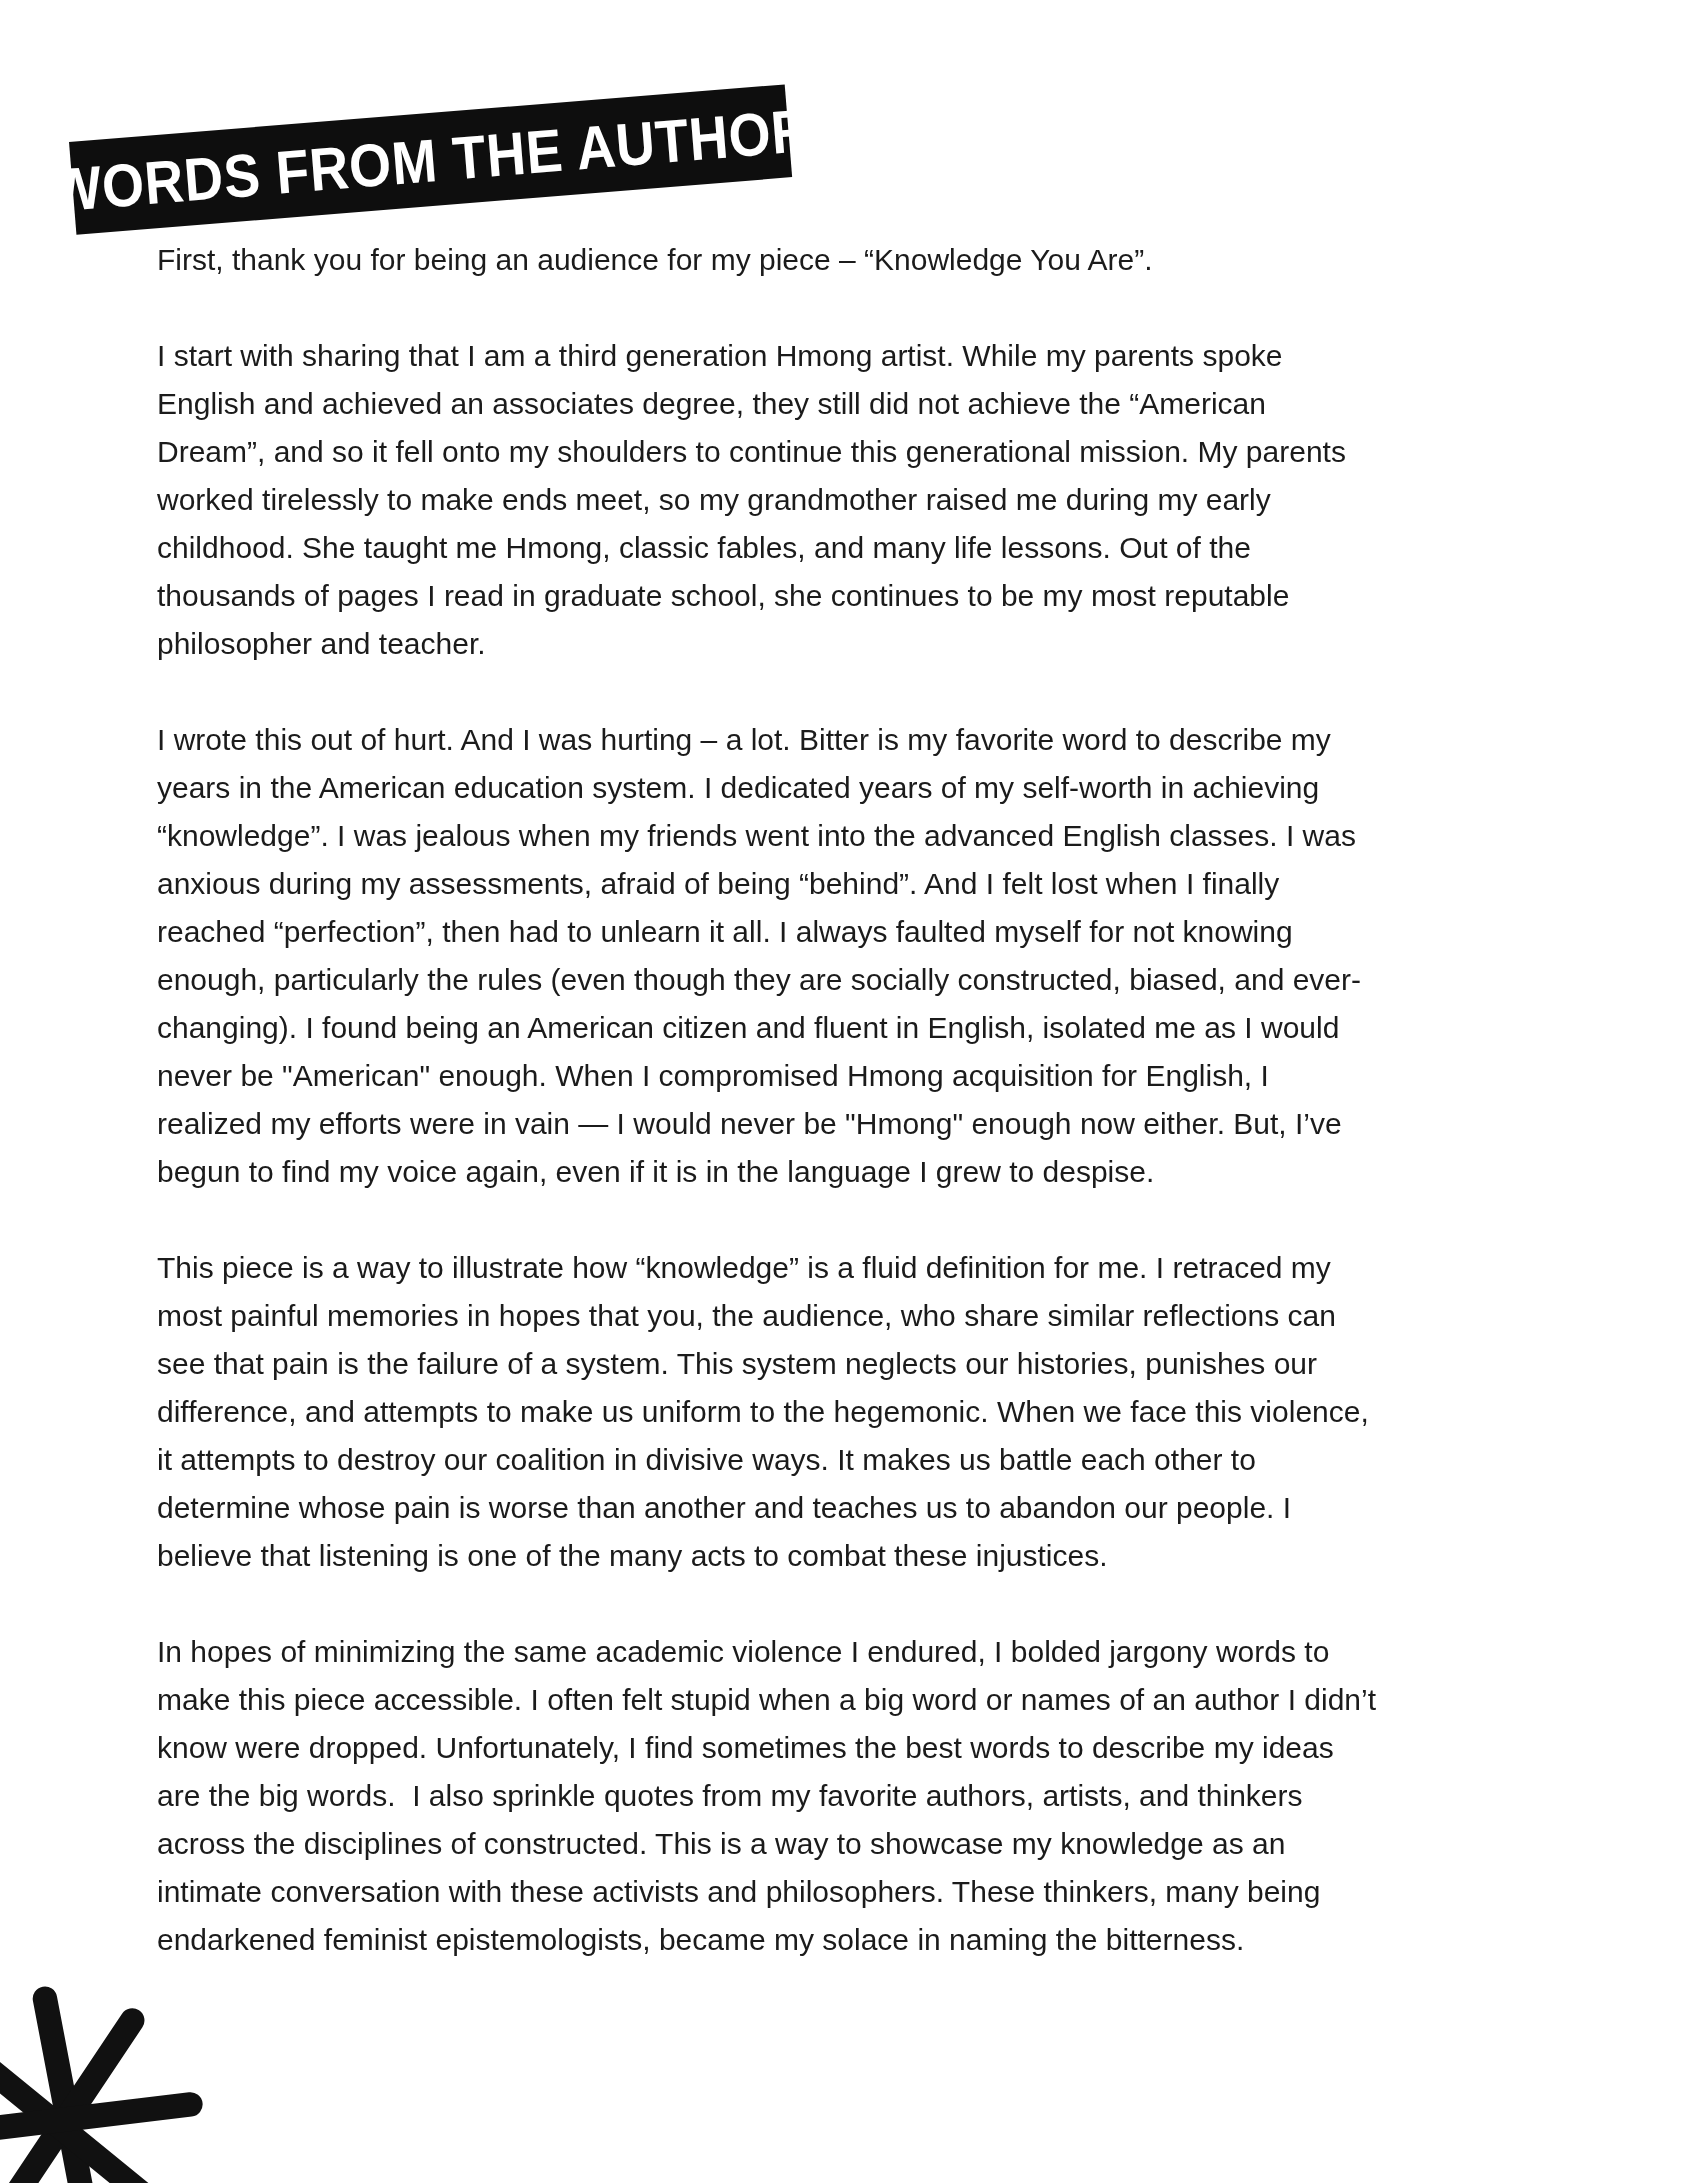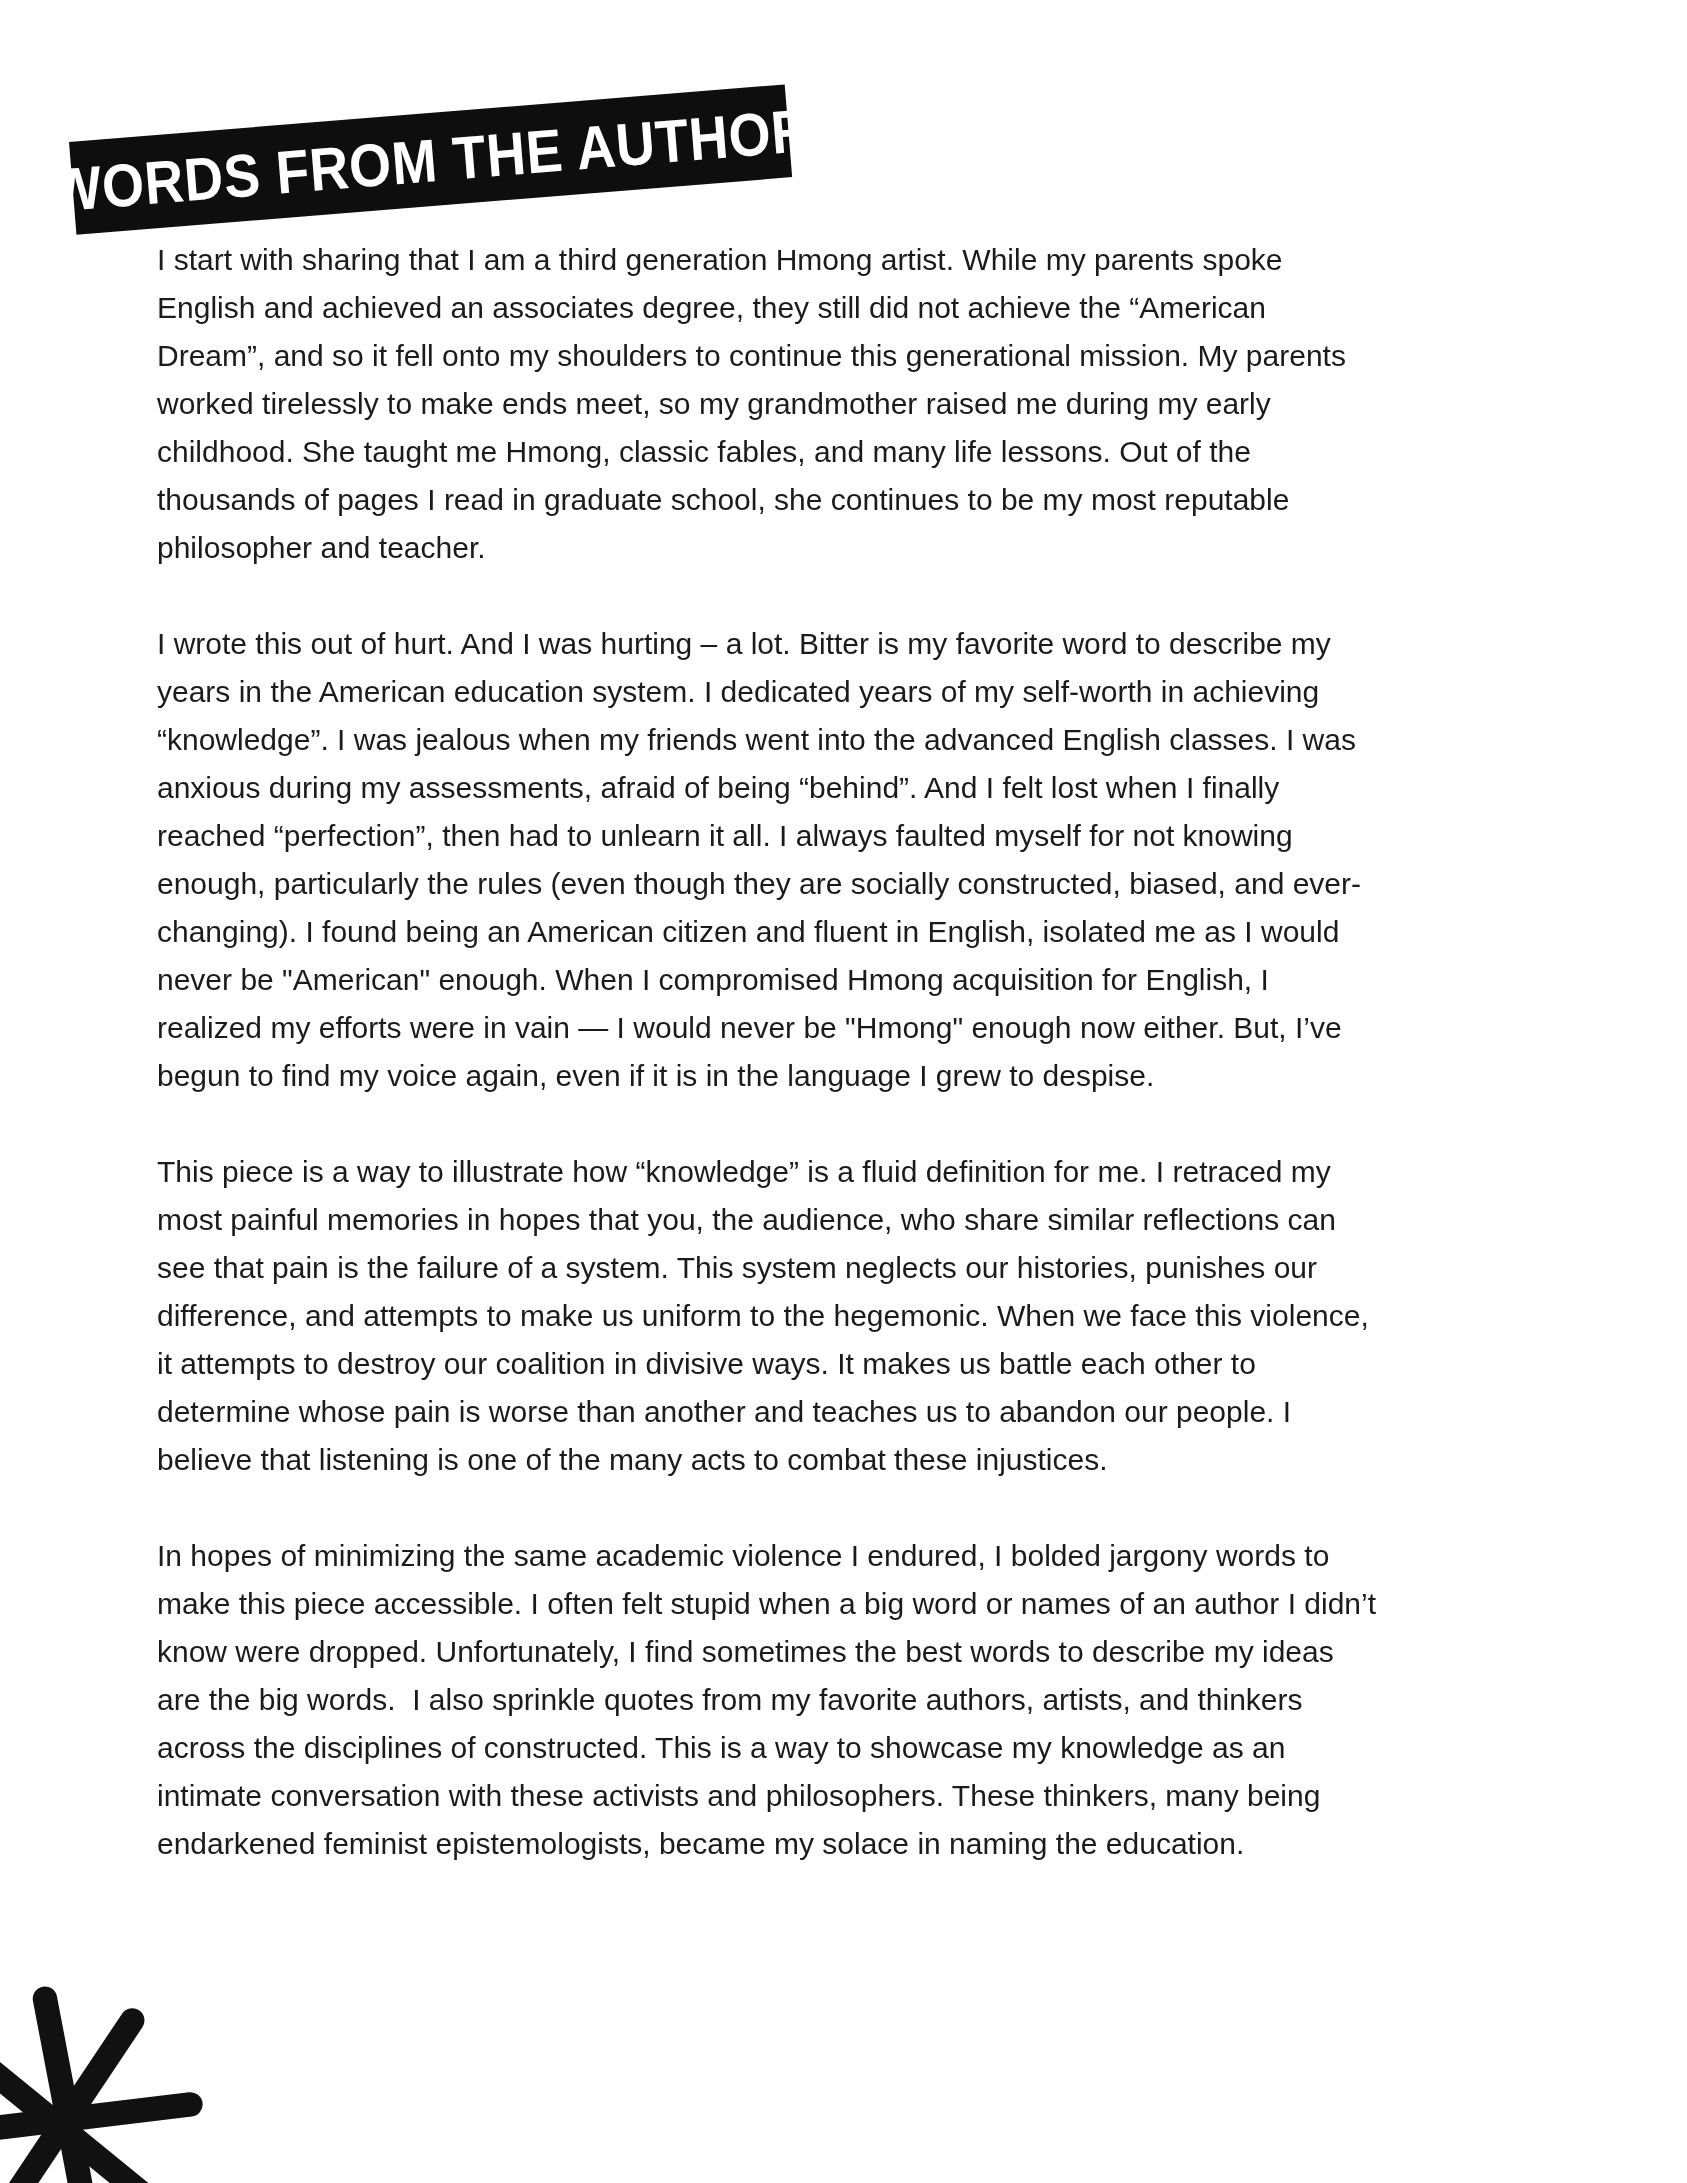--- a/index.html
+++ b/index.html
@@ -59,20 +59,21 @@
   }
 </style>
 </head>
 <body>
 
 <div class="banner">
   <span class="banner-label">WORDS FROM THE AUTHOR</span>
 </div>
 
 <div class="article" id="paragraphs">
+    <p><span>First, thank you for being an audience for my piece – “Knowledge You Are”.</span></p>
     <p><span>I start with sharing that I am a third generation Hmong artist. While my parents spoke
 English and achieved an associates degree, they still did not achieve the “American
 Dream”, and so it fell onto my shoulders to continue this generational mission. My parents
 worked tirelessly to make ends meet, so my grandmother raised me during my early
 childhood. She taught me Hmong, classic fables, and many life lessons. Out of the
 thousands of pages I read in graduate school, she continues to be my most reputable
 philosopher and teacher.</span></p>
     <p><span>I wrote this out of hurt. And I was hurting – a lot. Bitter is my favorite word to describe my
 years in the American education system. I dedicated years of my self-worth in achieving
 “knowledge”. I was jealous when my friends went into the advanced English classes. I was
@@ -89,21 +90,21 @@
 difference, and attempts to make us uniform to the </span><strong>hegemonic</strong><span>. When we face this violence,
 it attempts to destroy our coalition in divisive ways. It makes us battle each other to
 determine whose pain is worse than another and teaches us to abandon our people. I
 believe that listening is one of the many acts to combat these injustices.</span></p>
     <p><span>In hopes of minimizing the same academic violence I endured, I bolded jargony words to
 make this piece accessible. I often felt stupid when a big word or names of an author I didn’t
 know were dropped. Unfortunately, I find sometimes the best words to describe my ideas
 are the big words.  I also sprinkle quotes from my favorite authors, artists, and thinkers
 across the disciplines of </span><strong>constructed</strong><span>. This is a way to showcase my knowledge as an
 intimate conversation with these activists and philosophers. These thinkers, many being
-endarkened feminist </span><strong>epistemologists</strong><span>, became my solace in naming the education.</span></p>
+endarkened feminist </span><strong>epistemologists</strong><span>, became my solace in naming the bitterness.</span></p>
   </div>
 
 <svg class="doodle" width="238" height="212" viewBox="0 2980 360 320" xmlns="http://www.w3.org/2000/svg">
   <g stroke="#111111" stroke-width="37" stroke-linecap="round" fill="none">
     <line x1="68" y1="3020" x2="127" y2="3330"></line>
     <line x1="200" y1="3053" x2="25" y2="3315"></line>
     <line x1="-45" y1="3103" x2="215" y2="3315"></line>
     <line x1="-45" y1="3220" x2="288" y2="3180"></line>
   </g>
 </svg>

